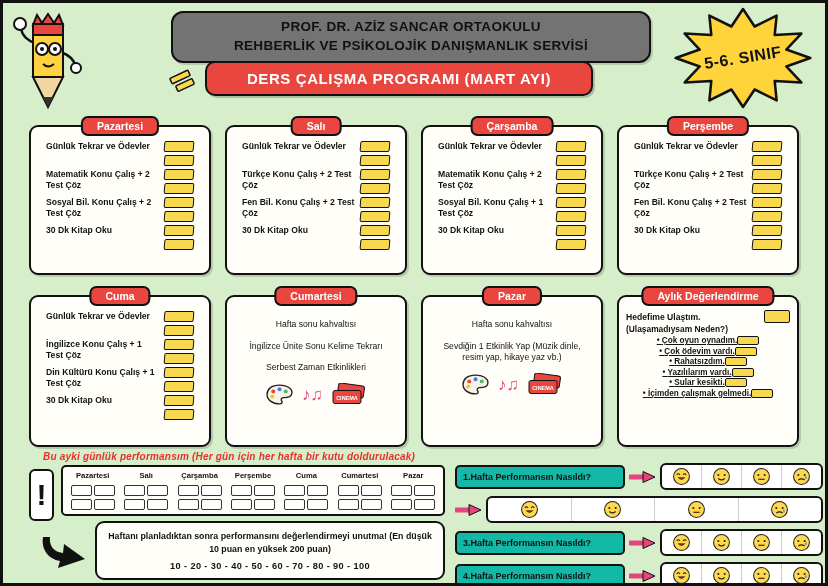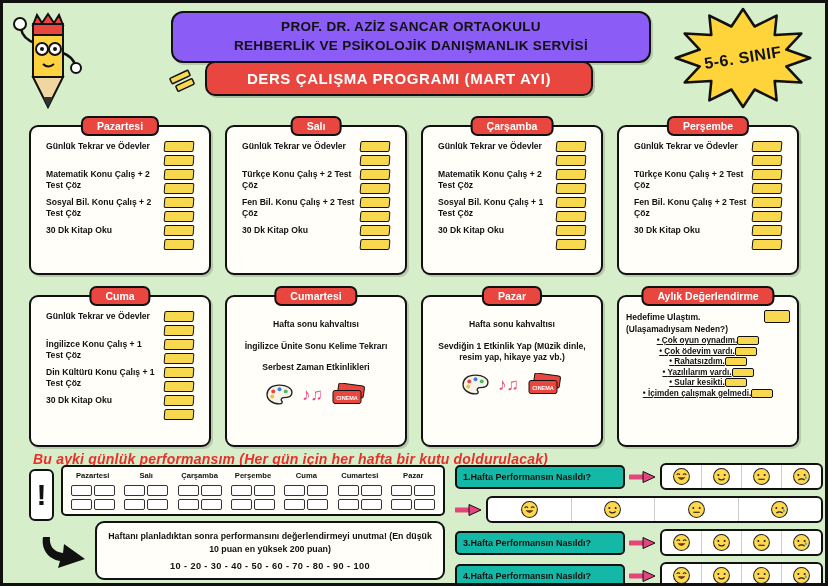--- a/index.html
+++ b/index.html
@@ -6,21 +6,21 @@
   *{box-sizing:border-box;}
   .poster{
     position:relative;width:828px;height:586px;
     background:#d7eecb;border:3px solid #111;overflow:hidden;
     font-family:"Liberation Sans",sans-serif;color:#111;
   }
   
   .mascot{position:absolute;left:10px;top:6px;}
   .school-box{
     position:absolute;left:168px;top:8px;width:480px;
-    background:#8b5cf6;border:2px solid #111;border-radius:12px;
+    background:#737373;border:2px solid #111;border-radius:12px;
     padding:5px 8px;text-align:center;box-shadow:2px 2px 0 rgba(0,0,0,.15);
   }
   .school-line{font-size:13.5px;font-weight:bold;line-height:1.4;letter-spacing:.3px;}
   .chalk-icon{position:absolute;left:164px;top:62px;}
   .title-box{
     position:absolute;left:202px;top:58px;width:388px;
     background:#e8463f;color:#fff;border:2px solid #111;border-radius:10px;
     padding:7px 14px;text-align:center;font-size:15px;font-weight:bold;
     letter-spacing:.6px;box-shadow:2px 2px 0 rgba(0,0,0,.2);
   }
@@ -41,32 +41,32 @@
   }
   .day-pill{
     position:absolute;top:-11px;left:50%;transform:translateX(-50%);
     background:#e8463f;color:#fff;font-size:10.5px;font-weight:bold;
     padding:2px 14px;border:2px solid #111;border-radius:7px;white-space:nowrap;
   }
   .task-row{display:flex;justify-content:space-between;align-items:flex-start;margin:2px 8px;min-height:26px;}
   .task-label{font-size:8.6px;font-weight:bold;line-height:1.25;width:114px;}
   .task-boxes{display:flex;flex-direction:column;gap:3px;}
   .ybox{width:30px;height:11px;background:#f8d84e;border:1.6px solid #111;border-radius:2px;transform:skewX(-5deg);}
-  .weekend-item{text-align:center;font-size:8.6px;font-weight:bold;margin:10px 4px 0;line-height:1.35;}
+  .weekend-item{text-align:center;font-size:8.6px;font-weight:normal;margin:10px 4px 0;line-height:1.35;}
   .icon-row{display:flex;justify-content:center;align-items:center;gap:9px;margin-top:9px;}
   .notes{color:#e5447d;font-size:17px;font-weight:bold;line-height:1;}
   
   .eval-goal-row{display:flex;justify-content:space-between;align-items:center;font-size:8.6px;font-weight:bold;margin:1px 0 1px;}
   .eval-sub{font-size:8.4px;font-weight:bold;margin:1px 0 2px;}
   .eval-item{display:flex;justify-content:center;align-items:center;font-size:8.2px;font-weight:bold;margin:1.5px 0;text-decoration:underline;}
   .eval-item .itext::before{content:"• ";}
   .sbox{width:22px;height:9px;background:#f8d84e;border:1.5px solid #111;border-radius:2px;flex:none;}
   .gbox{width:26px;height:13px;background:#f8d84e;border:1.6px solid #111;border-radius:2px;flex:none;}
   
-  .perf-title{position:absolute;left:30px;top:448px;color:#e8302a;font-size:14px;font-weight:bold;font-style:italic;letter-spacing:.2px;}
+  .perf-title{position:absolute;left:40px;top:448px;color:#e8302a;font-size:10px;font-weight:bold;font-style:italic;letter-spacing:.2px;}
   .excl{
     position:absolute;left:26px;top:466px;width:25px;height:52px;background:#fff;
     border:2px solid #111;border-radius:6px;display:flex;align-items:center;justify-content:center;
     font-size:30px;font-weight:bold;
   }
   .perf-table{position:absolute;left:58px;top:462px;width:384px;background:#fffef8;border:2px solid #111;border-radius:5px;padding:2px 3px 4px;}
   .phead{display:flex;}
   .ph{flex:1;text-align:center;font-size:7.6px;font-weight:bold;padding:2px 0;}
   .prow{display:flex;margin-top:3px;}
   .pcell{flex:1;display:flex;gap:2px;justify-content:center;}

